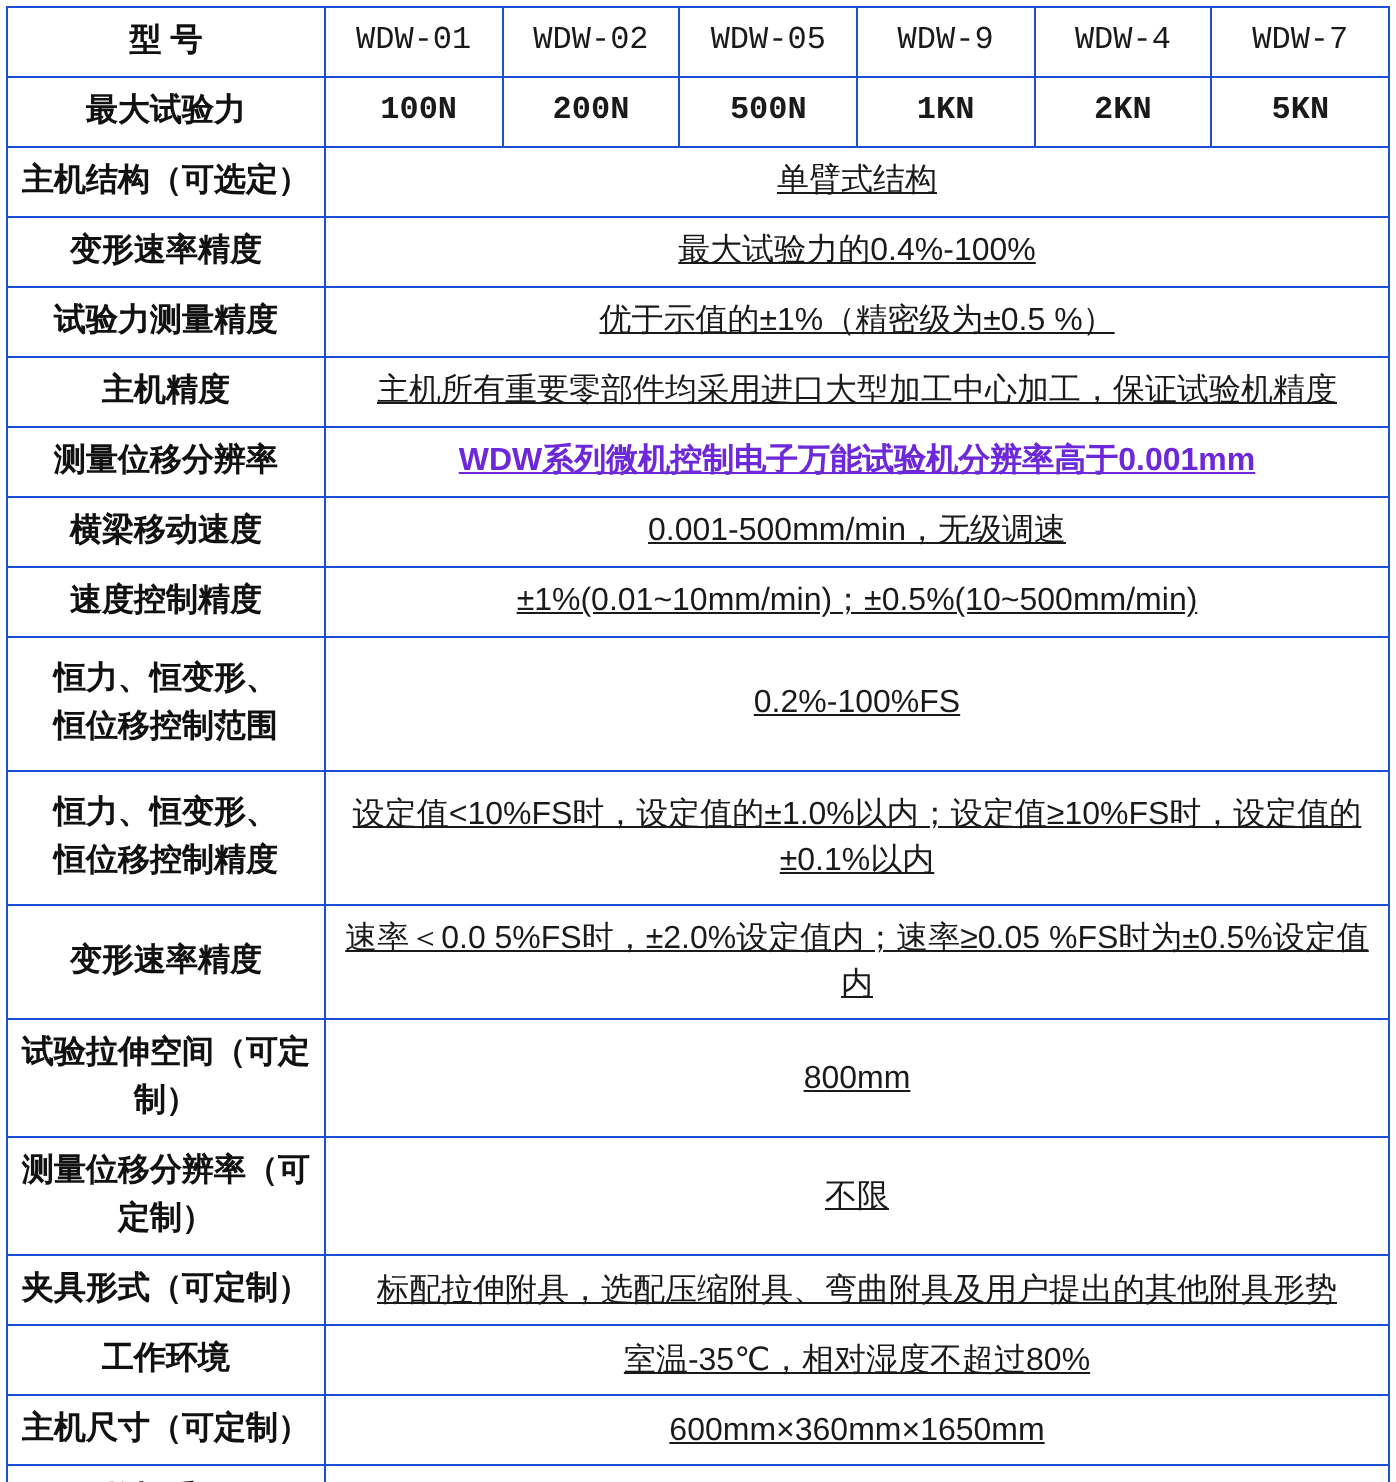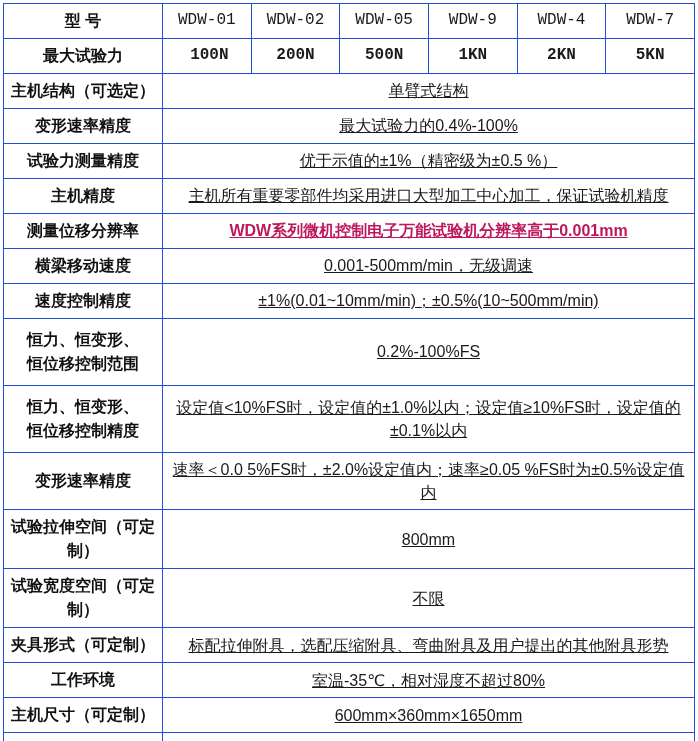--- a/index.html
+++ b/index.html
@@ -46,21 +46,21 @@
   td.force-cell.first {
     text-align: center;
     padding-left: 8px;
   }
   td.val {
     font-size: 12px;
     text-decoration: underline;
   }
   td.val.bold-red {
     font-weight: bold;
-    color: #be185d;
+    color: #6d28d9;
   }
   td.tall {
     height: 56px;
   }
   .label-multiline {
     display: block;
     line-height: 1.5;
   }
 </style>
 </head>
@@ -153,21 +153,21 @@
         <td colspan="6" class="val">速率＜0.0 5%FS时，±2.0%设定值内；速率≥0.05 %FS时为±0.5%设定值内</td>
       </tr>
       <tr>
         <td class="label">
           <span class="label-multiline">试验拉伸空间（可定制）</span>
         </td>
         <td colspan="6" class="val">800mm</td>
       </tr>
       <tr>
         <td class="label">
-          <span class="label-multiline">试验宽度空间（可定制）</span>
+          <span class="label-multiline">测量位移分辨率（可定制）</span>
         </td>
         <td colspan="6" class="val">不限</td>
       </tr>
       <tr>
         <td class="label">
           <span class="label-multiline">夹具形式（可定制）</span>
         </td>
         <td colspan="6" class="val">标配拉伸附具，选配压缩附具、弯曲附具及用户提出的其他附具形势</td>
       </tr>
       <tr>

